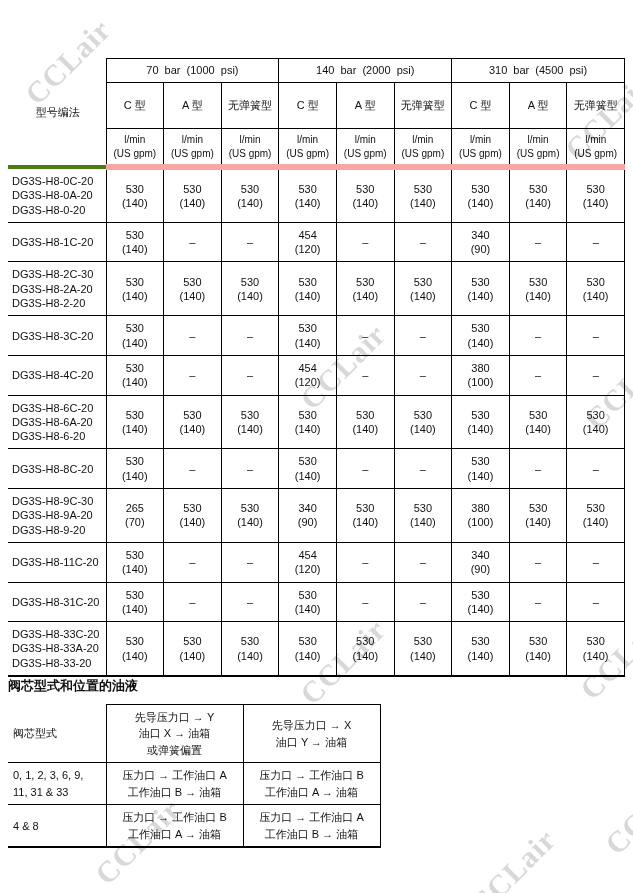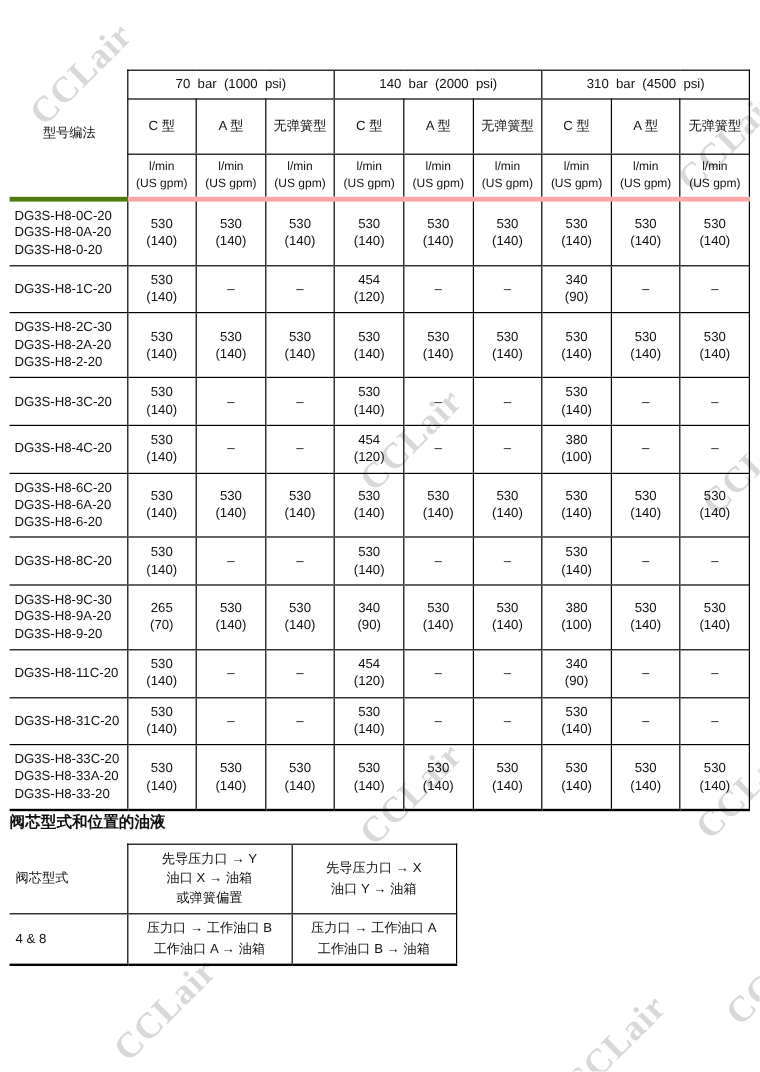--- a/index.html
+++ b/index.html
@@ -30,21 +30,21 @@
 
   
   .flow { width:617px; table-layout:fixed; margin-top:50px; }
   .flow th, .flow td {
     font-size:11px; font-weight:normal; text-align:center;
     vertical-align:middle; line-height:1.3; padding:4px 2px;
   }
   .flow .model-th { text-align:center; padding-left:4px; border-bottom:4px solid #4d7c0f; }
   .flow thead th.grp  { border-top:1px solid #000; border-bottom:1px solid #000; height:24px; word-spacing:3px; }
   .flow thead th.typ  { border-bottom:1px solid #000; height:46px; }
-  .flow thead th.unit { border-bottom:4px solid #fca5a5; height:30px; font-size:10px; line-height:1.35; }
+  .flow thead th.unit { border-bottom:6px solid #fca5a5; height:30px; font-size:10px; line-height:1.35; }
   .flow th:not(.model-th), .flow td:not(.model-cell) { border-left:1px solid #000; }
   .flow tr > *:last-child { border-right:1px solid #000; }
   .flow tbody td { border-bottom:1px solid #000; padding:5px 2px; }
   .flow tbody tr:last-child td { border-bottom:2px solid #000; }
   .flow td.model-cell { text-align:left; padding-left:4px; }
 
   
   .section-title { margin-top:0; font-size:13px; font-weight:bold; line-height:1.45; }
 
   
@@ -516,26 +516,40 @@
         </th>
         <th class="dir-col">
           <div>先导压力口 → X</div>
           <div>油口 Y → 油箱</div>
         </th>
       </tr>
     </thead>
     <tbody>
         <tr>
           <td class="spool-col">
-            <div>4 &amp; 8</div>
+            <div>0, 1, 2, 3, 6, 9,</div>
+            <div>11, 31 &amp; 33</div>
+          </td>
+          <td class="dir-col">
+            <div>压力口 → 工作油口 A</div>
+            <div>工作油口 B → 油箱</div>
           </td>
           <td class="dir-col">
             <div>压力口 → 工作油口 B</div>
             <div>工作油口 A → 油箱</div>
           </td>
+        </tr>
+        <tr>
+          <td class="spool-col">
+            <div>4 &amp; 8</div>
+          </td>
+          <td class="dir-col">
+            <div>压力口 → 工作油口 B</div>
+            <div>工作油口 A → 油箱</div>
+          </td>
           <td class="dir-col">
             <div>压力口 → 工作油口 A</div>
             <div>工作油口 B → 油箱</div>
           </td>
         </tr>
       </tbody>
   </table>
 
 </div>
 

